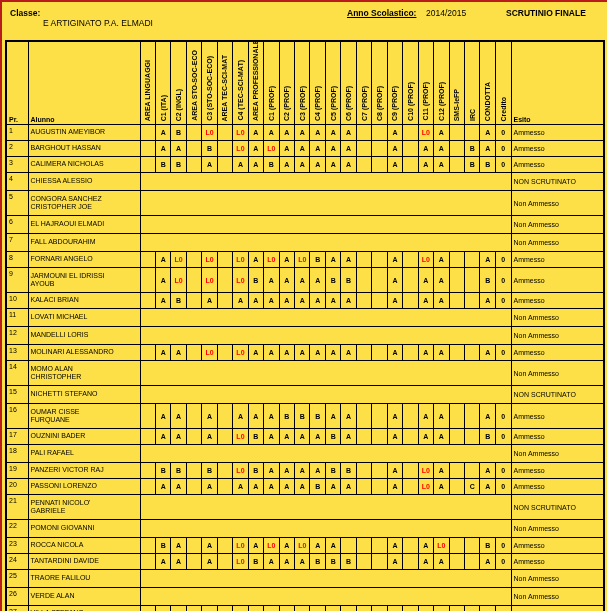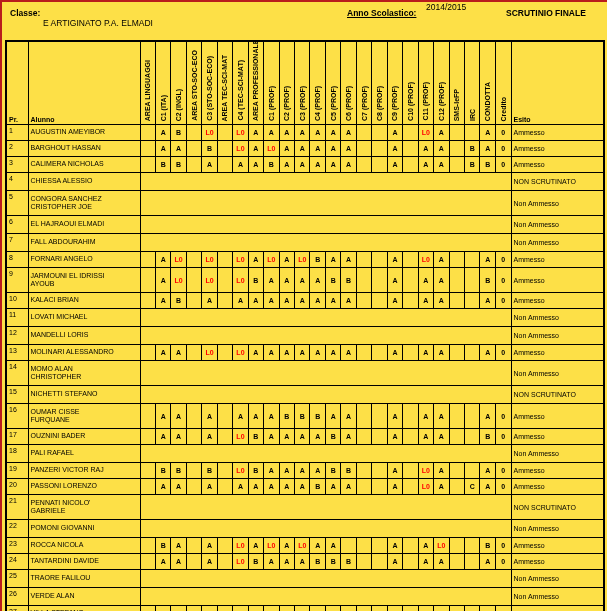--- a/index.html
+++ b/index.html
@@ -5,21 +5,21 @@
   html,body{margin:0;padding:0;background:#fff;}
   body{width:607px;height:611px;position:relative;font-family:"Liberation Sans",sans-serif;color:#000;}
   .page{position:absolute;left:0;top:0;width:605px;height:609px;border:2px solid #b91c1c;background:#fde047;}
   .tophdr{position:relative;height:38px;font-size:8.5px;}
   .tophdr .lbl{font-weight:bold;}
   .pos{position:absolute;white-space:nowrap;}
   .classe-lbl{left:8px;top:6px;}
   .classe-val{left:41px;top:6px;}
   .classe-val2{left:41px;top:16px;}
   .anno-lbl{left:345px;top:6px;text-decoration:underline;}
-  .anno-val{left:424px;top:0;text-align:right;}
+  .anno-val{left:424px;top:6px;text-align:right;}
   .scrutinio{left:504px;top:6px;font-weight:bold;}
   table{border-collapse:collapse;table-layout:fixed;margin-left:3px;width:600px;border:2px solid #000;}
   col.c-pr{width:22px;}
   col.c-name{width:112px;}
   col.c-esito{width:93px;}
   th,td{border:1px solid #000;padding:0;overflow:hidden;vertical-align:middle;}
   thead th{height:81px;vertical-align:bottom;font-size:7px;font-weight:bold;text-align:left;}
   th.hz{padding-left:2px;padding-bottom:1px;}
   th.vert{text-align:center;}
   th.vert span{display:inline-block;writing-mode:vertical-rl;transform:rotate(180deg);white-space:nowrap;line-height:1;padding-top:2px;max-height:78px;}

